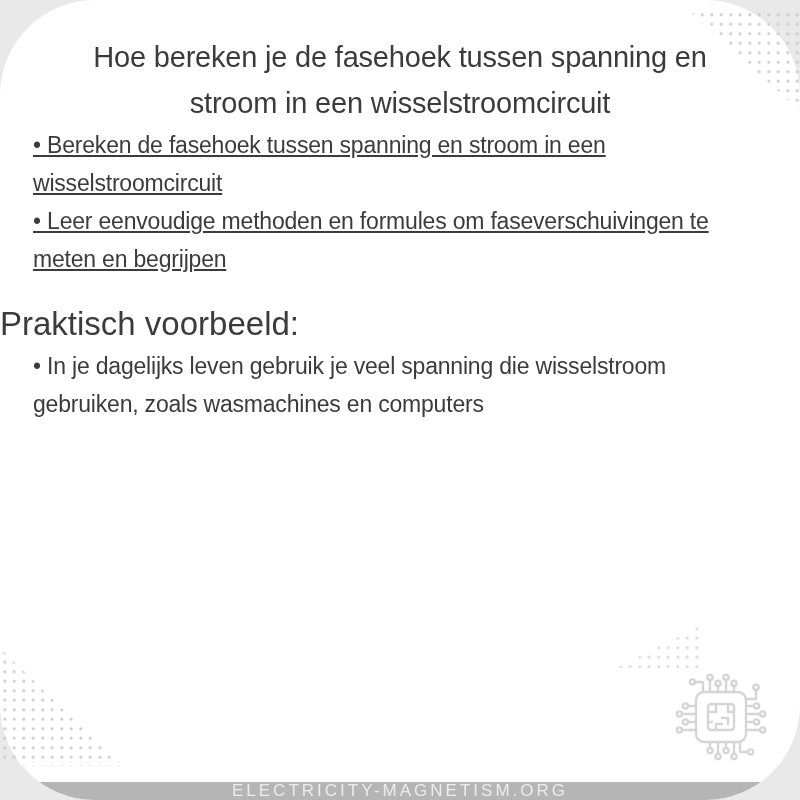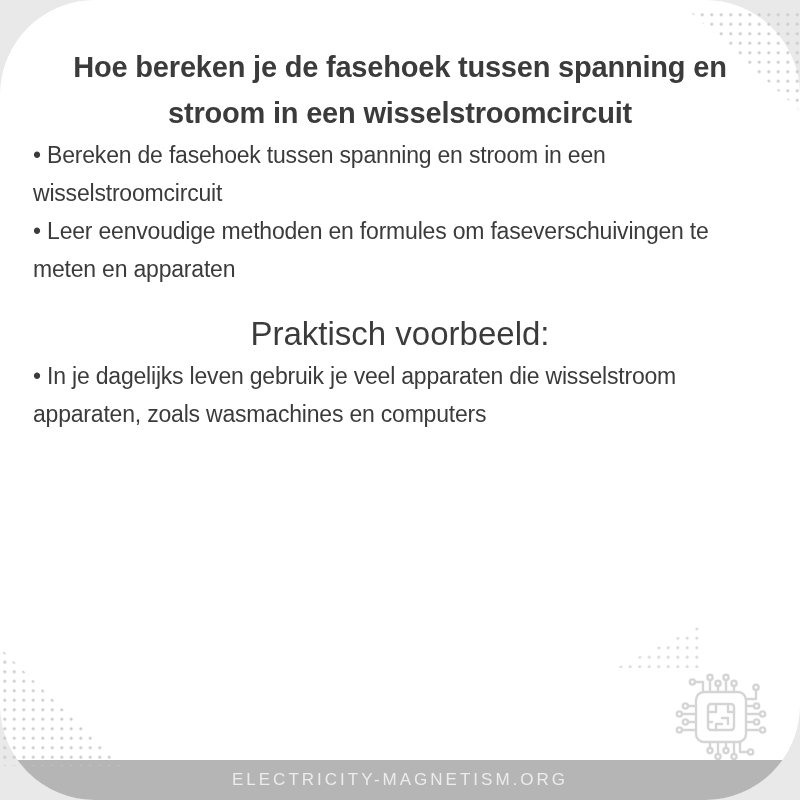--- a/index.html
+++ b/index.html
@@ -25,52 +25,52 @@
     overflow:hidden;
   }
   .card{
     position:absolute;
     inset:0;
     background:var(--card-bg);
     border-radius:95px;
     overflow:hidden;
   }
   .title{
-    margin:44px 55px 0;
+    margin:34px 55px 0;
     font-size:29px;
-    font-weight:700;
+    font-weight:400;
     line-height:46px;
     text-align:center;
     color:var(--text);
     letter-spacing:-0.2px;
   }
   ul.bullets{
     list-style:none;
     margin:0;
     padding:0 26px 0 33px;
     font-size:23px;
     line-height:38px;
     color:var(--text);
     letter-spacing:-0.2px;
   }
   ul.bullets li::before{content:"\2022\00a0";}
-  .intro-list{margin-top:24px;}
+  .intro-list{margin-top:24px;text-decoration:underline;}
   .section-heading{
     margin:23px 0 0;
     font-size:33px;
     font-weight:400;
     line-height:46px;
-    text-align:center;
+    text-align:left;
     color:var(--text);
   }
   .example-list{margin-top:20px;}
   .footer-bar{
     position:absolute;
     left:0;right:0;bottom:0;
-    height:40px;
+    height:18px;
     background:var(--footer-bar);
     display:flex;
     align-items:center;
     justify-content:center;
   }
   .footer-text{
     font-size:17px;
     letter-spacing:3px;
     font-weight:400;
     color:var(--footer-text);
@@ -112,27 +112,27 @@
 </head>
 <body>
 
 <div class="page">
   <div class="card">
 
     <h1 class="title">Hoe bereken je de fasehoek tussen spanning en stroom in een wisselstroomcircuit</h1>
 
     <ul class="bullets intro-list">
       <li>Bereken de fasehoek tussen spanning en stroom in een wisselstroomcircuit</li>
-      <li>Leer eenvoudige methoden en formules om faseverschuivingen te meten en apparaten</li>
+      <li>Leer eenvoudige methoden en formules om faseverschuivingen te meten en begrijpen</li>
     </ul>
 
     <h2 class="section-heading">Praktisch voorbeeld:</h2>
 
     <ul class="bullets example-list">
-      <li>In je dagelijks leven gebruik je veel apparaten die wisselstroom apparaten, zoals wasmachines en computers</li>
+      <li>In je dagelijks leven gebruik je veel spanning die wisselstroom gebruiken, zoals wasmachines en computers</li>
     </ul>
 
     <svg class="chip-icon" viewBox="0 0 94 94" aria-hidden="true">
 
       <rect x="22" y="22" width="50" height="50" rx="8"></rect>
       <rect x="34" y="34" width="26" height="26" rx="3"></rect>
 
       <path d="M34 42 h8 v-8"></path>
       <path d="M54 34 v8 h6"></path>
       <path d="M42 60 v-6 h6"></path>

